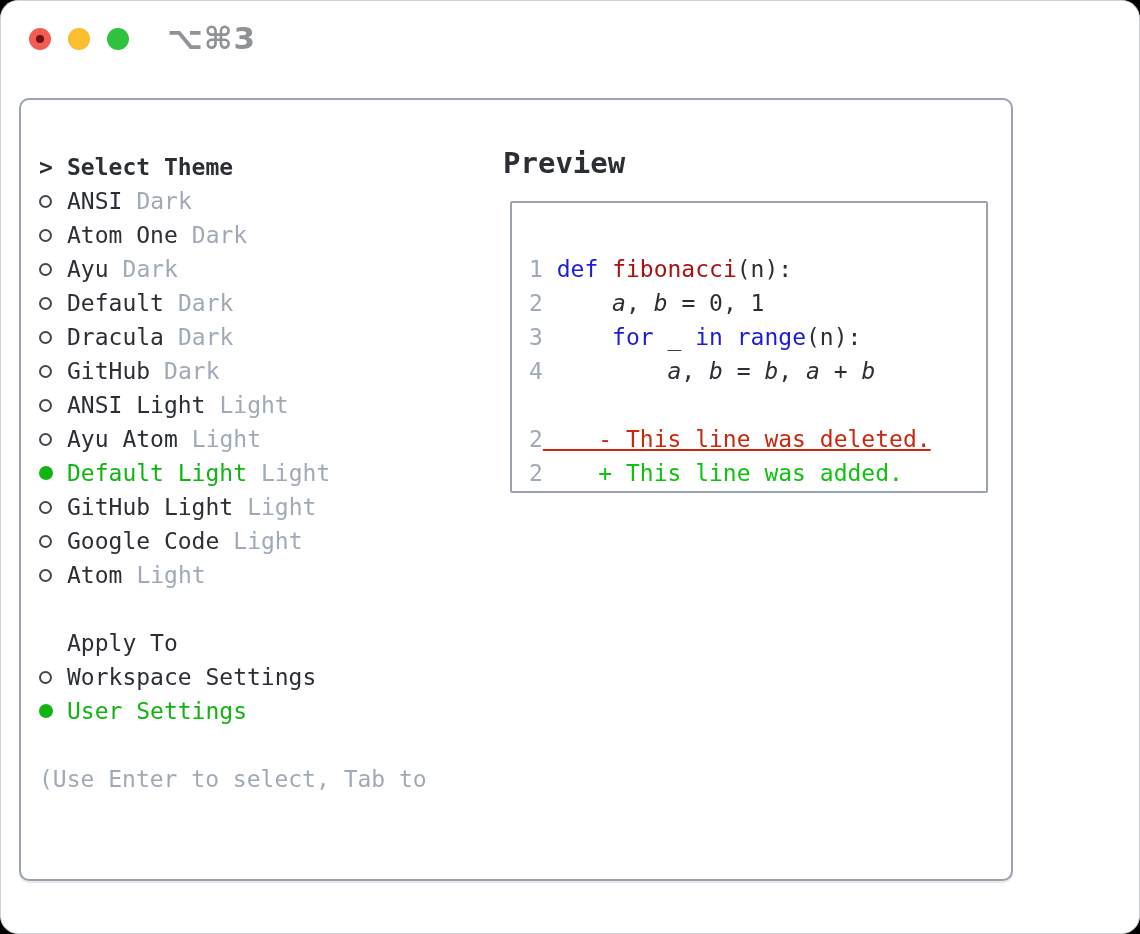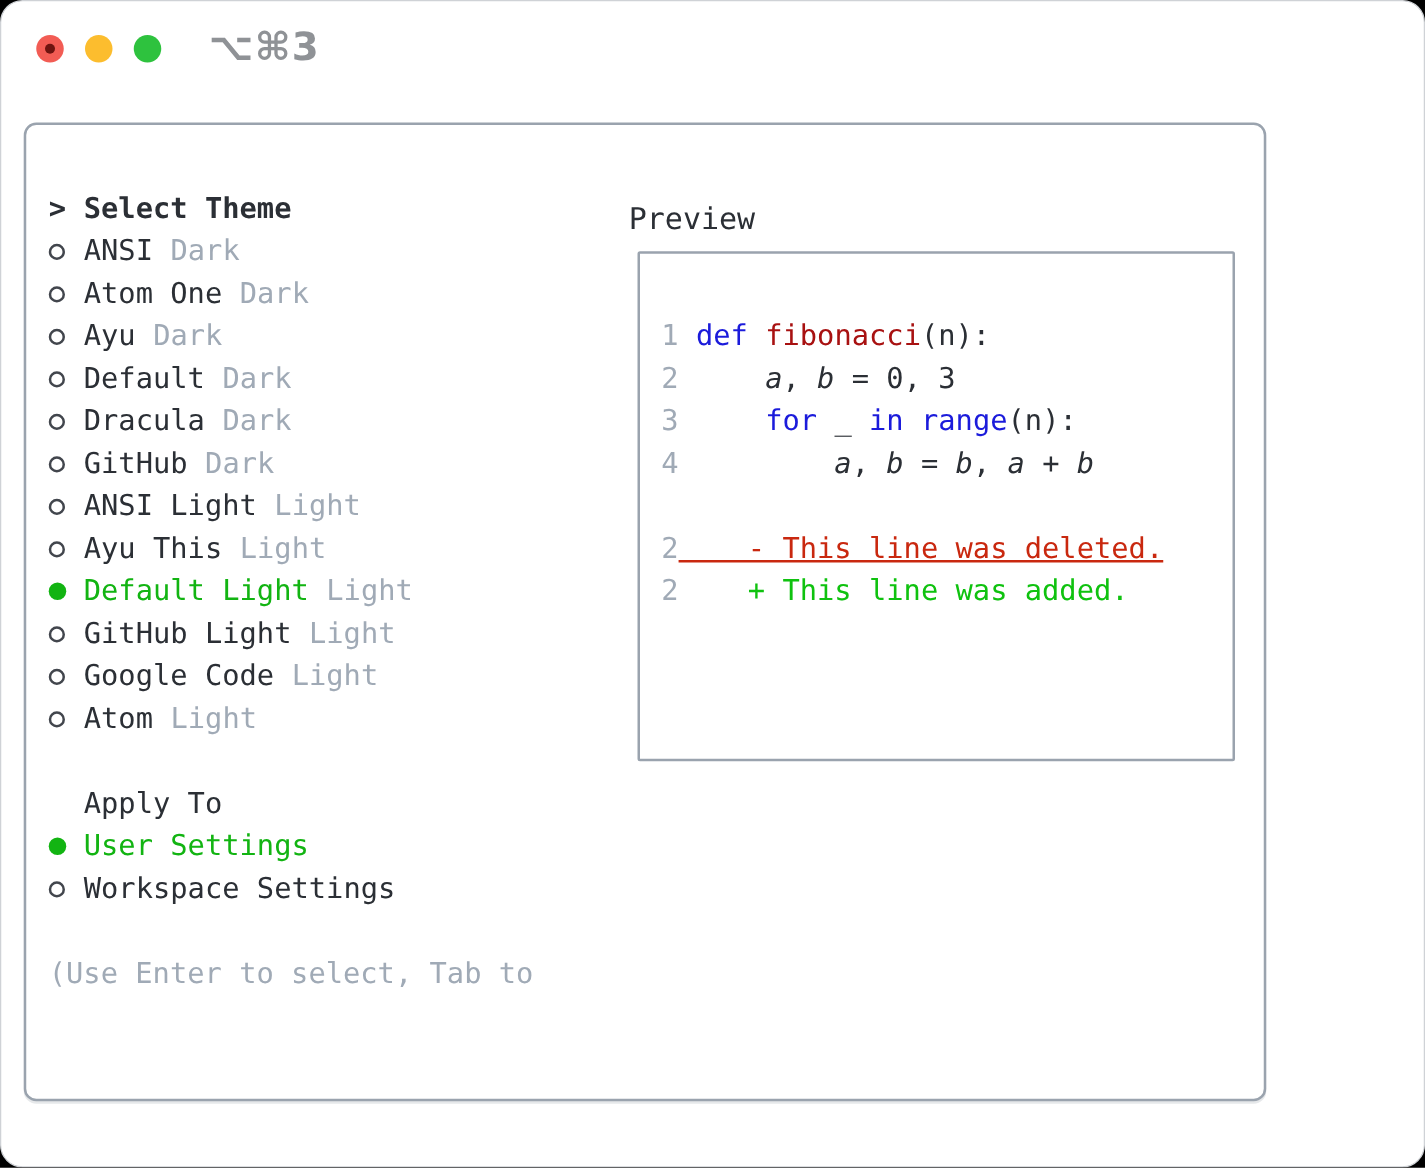--- a/index.html
+++ b/index.html
@@ -31,23 +31,23 @@
   .marker .arrow{font-weight:700;color:var(--text-dark);}
   .radio{width:13px;height:13px;border-radius:50%;border:2px solid #42464d;box-sizing:border-box;}
   .radio.sel{border:none;background:var(--accent-green);width:14px;height:14px;}
   .hdr{font-weight:700;}
   .variant{color:var(--muted-gray);margin-left:14px;}
   .sel-text{color:var(--accent-green);}
   .theme-list{position:absolute;left:18px;top:50px;}
   .apply-list{position:absolute;left:18px;top:526px;}
   .help{position:absolute;left:18px;top:662px;font-size:23px;line-height:34px;color:var(--muted-gray);white-space:pre;text-align:right;}
   
-  .preview-header{position:absolute;left:482px;top:58px;height:34px;line-height:34px;font-size:24px;font-weight:400;color:var(--text-dark);}
+  .preview-header{position:absolute;left:482px;top:46px;height:34px;line-height:34px;font-size:29px;font-weight:700;color:var(--text-dark);}
   .preview-box{
-    position:absolute;left:489px;top:101px;width:478px;height:408px;box-sizing:border-box;
+    position:absolute;left:489px;top:101px;width:478px;height:292px;box-sizing:border-box;
     border:2px solid var(--border-gray);border-radius:2px;background:#fff;
     padding:49px 10px 21px 17px;overflow:hidden;
   }
   .pline{height:34px;line-height:34px;font-size:23px;white-space:pre;}
   .ln{color:var(--muted-gray);}
   .tk-p{color:var(--text-dark);}
   .tk-k{color:var(--keyword-blue);}
   .tk-f{color:var(--function-red);}
   .tk-v{color:var(--text-dark);font-style:italic;}
   .tk-g{color:var(--muted-gray);}
@@ -75,44 +75,44 @@
         <span class="marker"><span class="arrow">&gt;</span></span>
         <span class="hdr">Select Theme</span>
       </div>
     <div class="row"><span class="marker"><span class="radio"></span></span><span class="">ANSI</span><span class="variant">Dark</span></div>
         <div class="row"><span class="marker"><span class="radio"></span></span><span class="">Atom One</span><span class="variant">Dark</span></div>
         <div class="row"><span class="marker"><span class="radio"></span></span><span class="">Ayu</span><span class="variant">Dark</span></div>
         <div class="row"><span class="marker"><span class="radio"></span></span><span class="">Default</span><span class="variant">Dark</span></div>
         <div class="row"><span class="marker"><span class="radio"></span></span><span class="">Dracula</span><span class="variant">Dark</span></div>
         <div class="row"><span class="marker"><span class="radio"></span></span><span class="">GitHub</span><span class="variant">Dark</span></div>
         <div class="row"><span class="marker"><span class="radio"></span></span><span class="">ANSI Light</span><span class="variant">Light</span></div>
-        <div class="row"><span class="marker"><span class="radio"></span></span><span class="">Ayu This</span><span class="variant">Light</span></div>
+        <div class="row"><span class="marker"><span class="radio"></span></span><span class="">Ayu Atom</span><span class="variant">Light</span></div>
         <div class="row"><span class="marker"><span class="radio sel"></span></span><span class="sel-text">Default Light</span><span class="variant">Light</span></div>
         <div class="row"><span class="marker"><span class="radio"></span></span><span class="">GitHub Light</span><span class="variant">Light</span></div>
         <div class="row"><span class="marker"><span class="radio"></span></span><span class="">Google Code</span><span class="variant">Light</span></div>
         <div class="row"><span class="marker"><span class="radio"></span></span><span class="">Atom</span><span class="variant">Light</span></div>
       </div>
 
     <div class="apply-list" id="apply-list">
       <div class="row">
         <span class="marker"></span>
         <span>Apply To</span>
       </div>
-    <div class="row"><span class="marker"><span class="radio sel"></span></span><span class="sel-text">User Settings</span></div>
-        <div class="row"><span class="marker"><span class="radio"></span></span><span class="">Workspace Settings</span></div>
+    <div class="row"><span class="marker"><span class="radio"></span></span><span class="">Workspace Settings</span></div>
+        <div class="row"><span class="marker"><span class="radio sel"></span></span><span class="sel-text">User Settings</span></div>
       </div>
 
     <div class="help" id="help"><div>(Use Enter to select, Tab to</div></div>
 
     <div class="preview-header">Preview</div>
 
     <div class="preview-box">
       <div id="preview-lines">
           <div class="pline"><span class="ln">1</span><span class="tk-p"> </span><span class="tk-k">def</span><span class="tk-p"> </span><span class="tk-f">fibonacci</span><span class="tk-p">(n):</span></div>
-          <div class="pline"><span class="ln">2</span><span class="tk-p">     </span><span class="tk-v">a</span><span class="tk-p">, </span><span class="tk-v">b</span><span class="tk-p"> = 0, 3</span></div>
+          <div class="pline"><span class="ln">2</span><span class="tk-p">     </span><span class="tk-v">a</span><span class="tk-p">, </span><span class="tk-v">b</span><span class="tk-p"> = 0, 1</span></div>
           <div class="pline"><span class="ln">3</span><span class="tk-p">     </span><span class="tk-k">for</span><span class="tk-p"> _ </span><span class="tk-k">in</span><span class="tk-p"> </span><span class="tk-k">range</span><span class="tk-p">(n):</span></div>
           <div class="pline"><span class="ln">4</span><span class="tk-p">         </span><span class="tk-v">a</span><span class="tk-p">, </span><span class="tk-v">b</span><span class="tk-p"> = </span><span class="tk-v">b</span><span class="tk-p">, </span><span class="tk-v">a</span><span class="tk-p"> + </span><span class="tk-v">b</span></div>
           <div class="pline"><span class="ln"></span></div>
           <div class="pline"><span class="ln">2</span><span class="tk-r">    - This line was deleted.</span></div>
           <div class="pline"><span class="ln">2</span><span class="tk-a">    + This line was added.</span></div>
         </div>
     </div>
 
   </div>
 </div>

